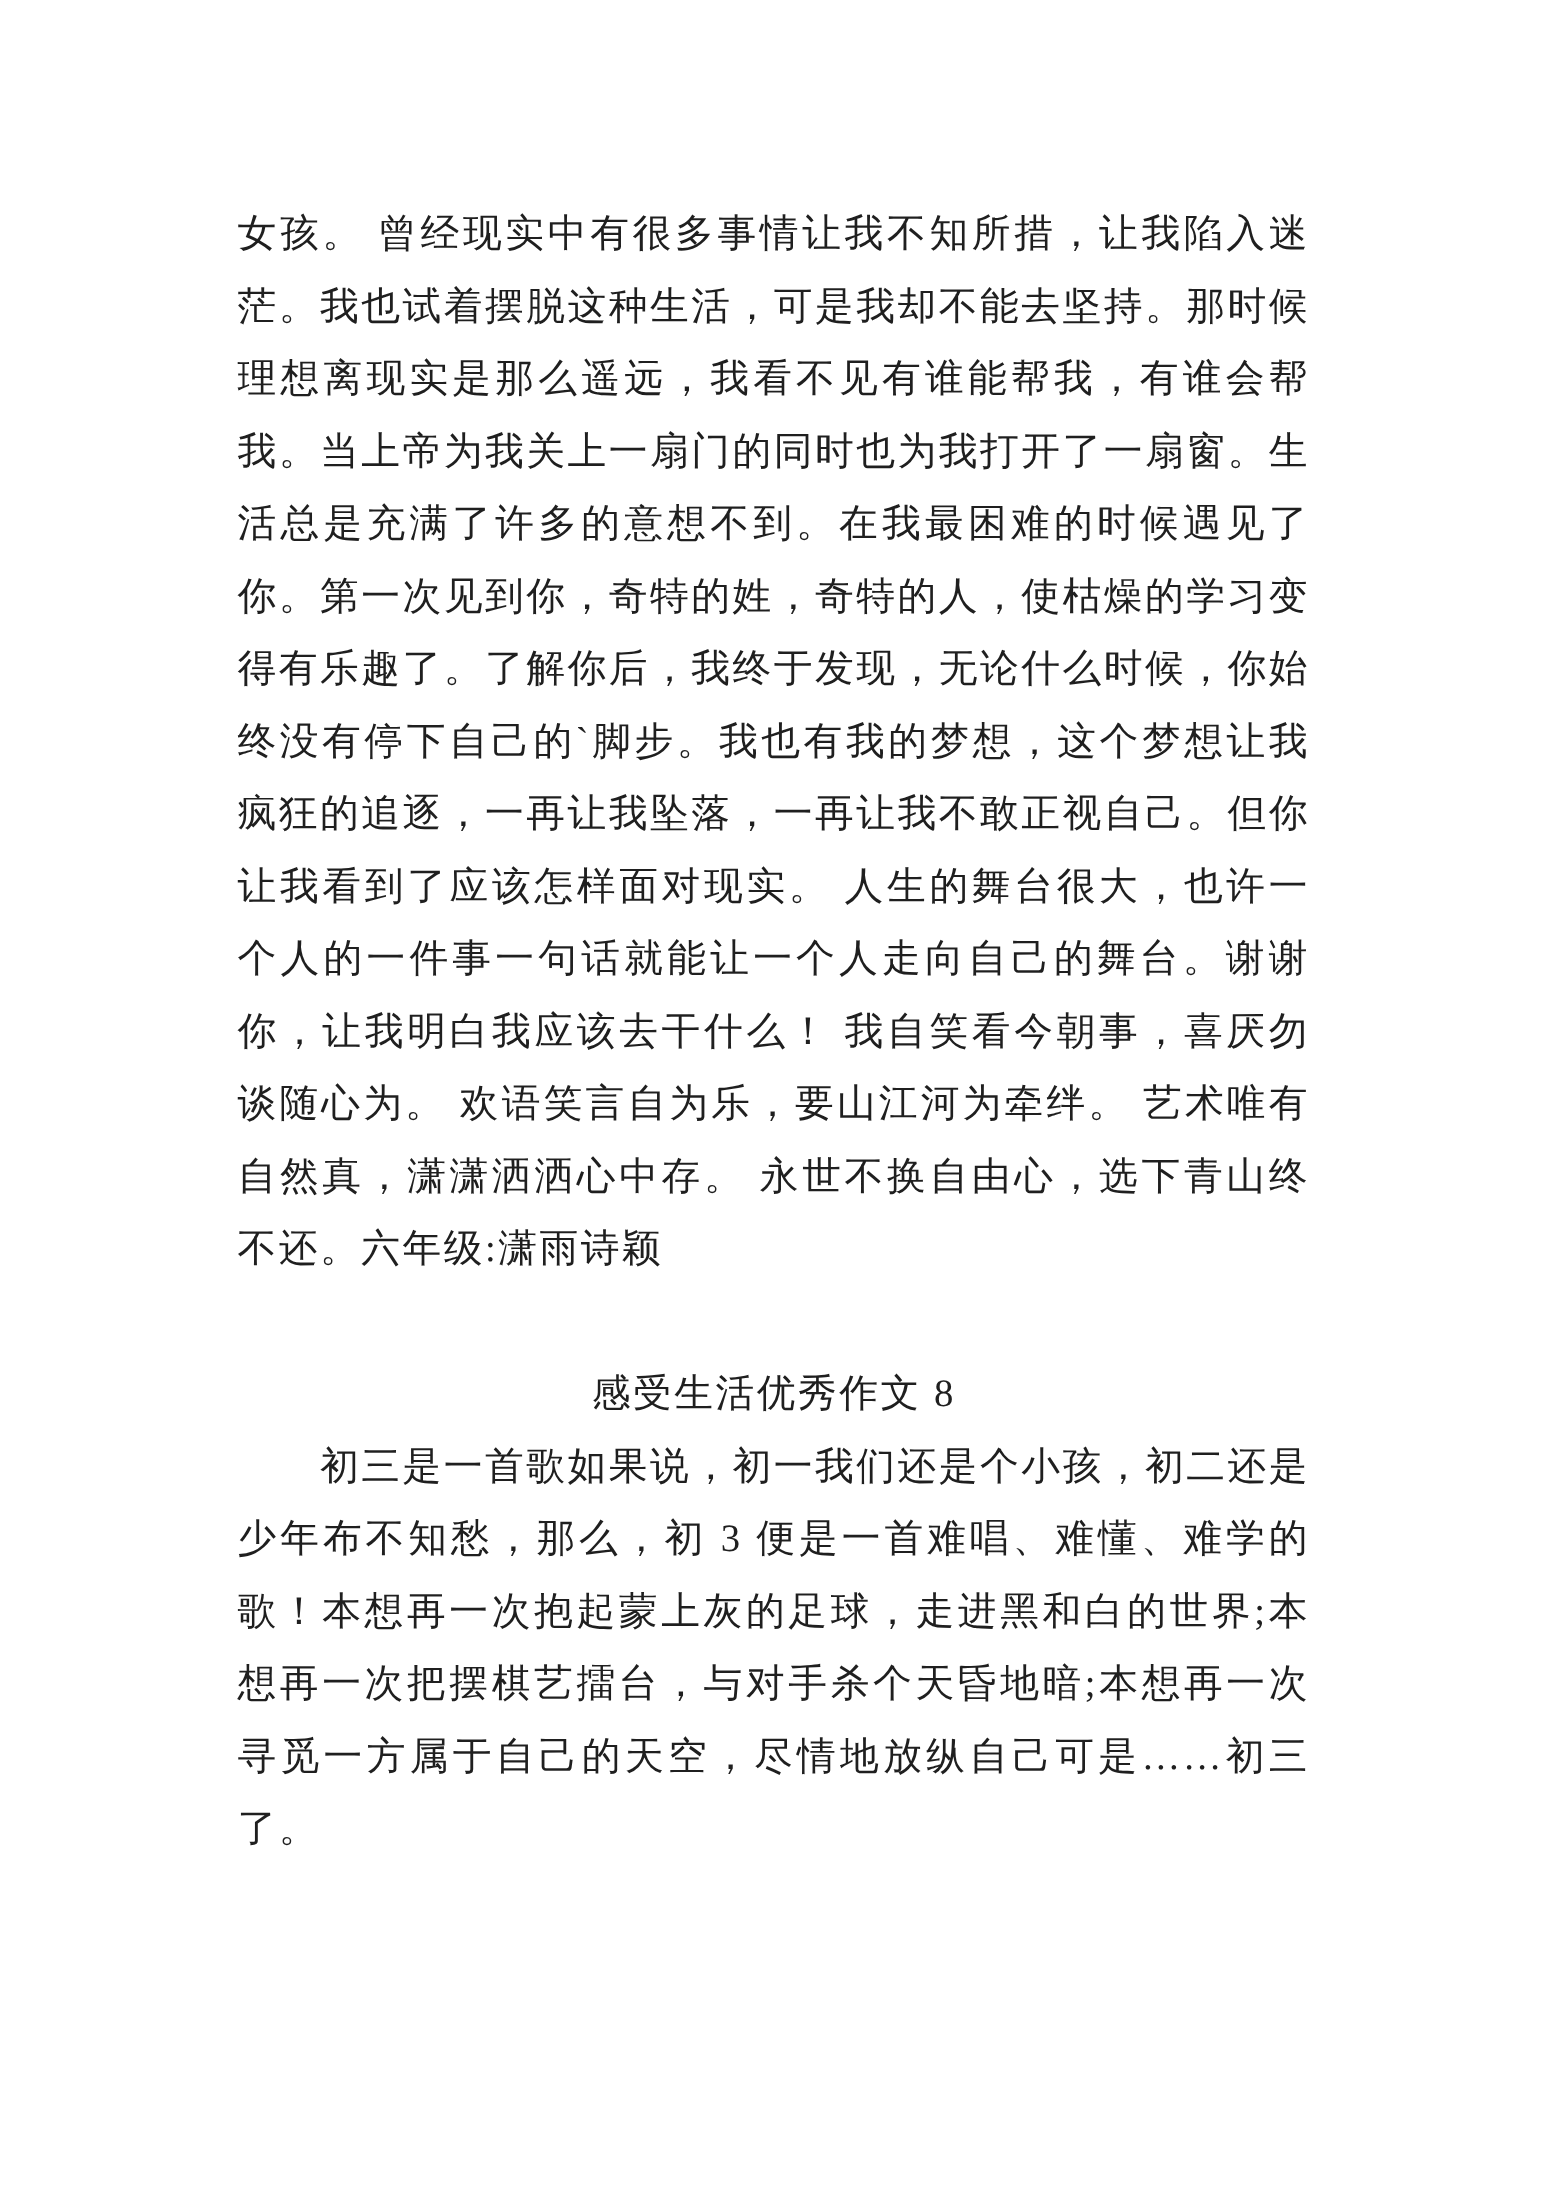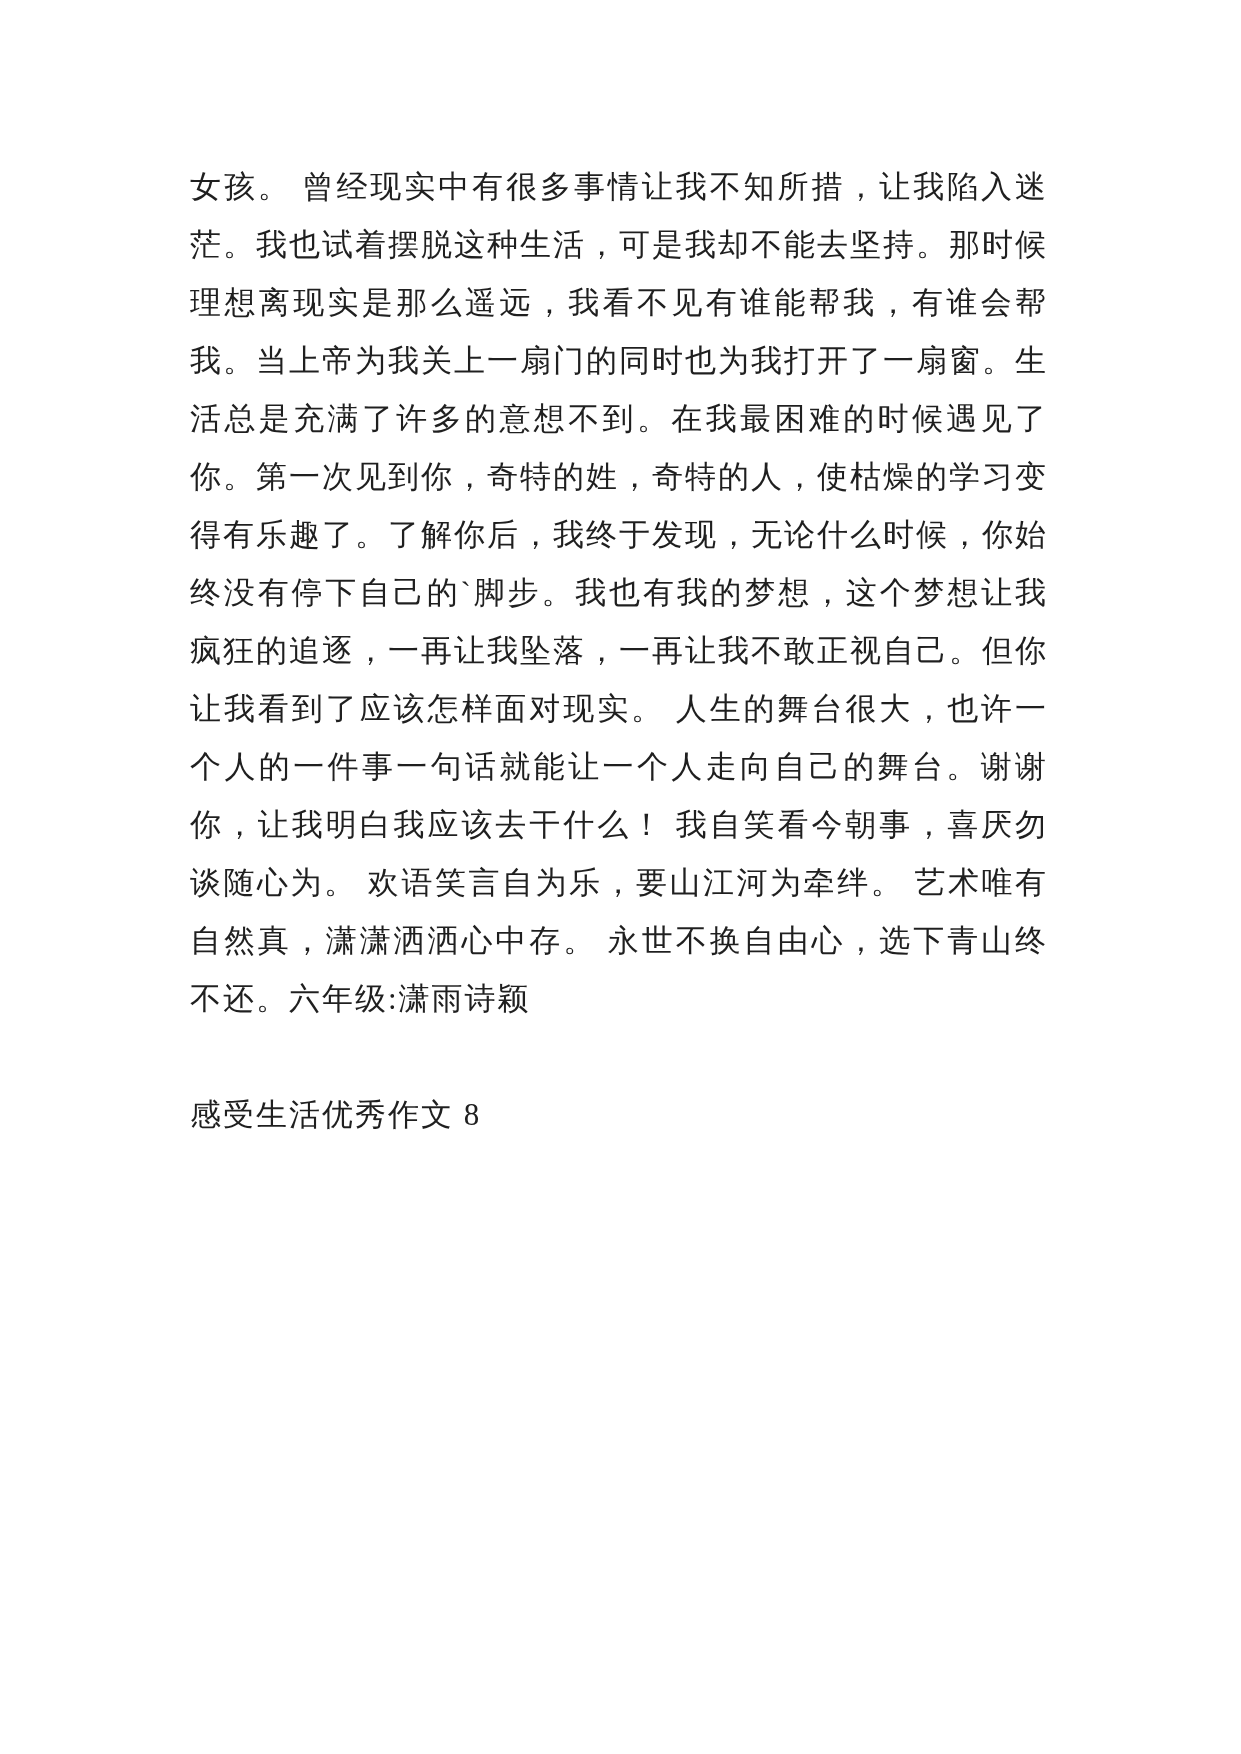--- a/index.html
+++ b/index.html
@@ -34,24 +34,25 @@
   }
   .para.indent {
     text-indent: 66px;
   }
   .section-heading {
     margin: 58px 0 0 0;
     padding: 0;
     font-size: 31px;
     line-height: 58px;
     font-weight: 400;
-    text-align: left;
+    text-align: center;
   }
 </style>
 </head>
 <body>
 
 <div class="page">
   <div class="text-block">
     <p class="para">女孩。 曾经现实中有很多事情让我不知所措，让我陷入迷茫。我也试着摆脱这种生活，可是我却不能去坚持。那时候理想离现实是那么遥远，我看不见有谁能帮我，有谁会帮我。当上帝为我关上一扇门的同时也为我打开了一扇窗。生活总是充满了许多的意想不到。在我最困难的时候遇见了你。第一次见到你，奇特的姓，奇特的人，使枯燥的学习变得有乐趣了。了解你后，我终于发现，无论什么时候，你始终没有停下自己的`脚步。我也有我的梦想，这个梦想让我疯狂的追逐，一再让我坠落，一再让我不敢正视自己。但你让我看到了应该怎样面对现实。 人生的舞台很大，也许一个人的一件事一句话就能让一个人走向自己的舞台。谢谢你，让我明白我应该去干什么！ 我自笑看今朝事，喜厌勿谈随心为。 欢语笑言自为乐，要山江河为牵绊。 艺术唯有自然真，潇潇洒洒心中存。 永世不换自由心，选下青山终不还。六年级:潇雨诗颖</p>
     <h2 class="section-heading">感受生活优秀作文 8</h2>
+    <p class="para indent">初三是一首歌如果说，初一我们还是个小孩，初二还是少年布不知愁，那么，初 3 便是一首难唱、难懂、难学的歌！本想再一次抱起蒙上灰的足球，走进黑和白的世界;本想再一次把摆棋艺擂台，与对手杀个天昏地暗;本想再一次寻觅一方属于自己的天空，尽情地放纵自己可是……初三了。</p>
   </div>
 </div>
 
 </body></html>

